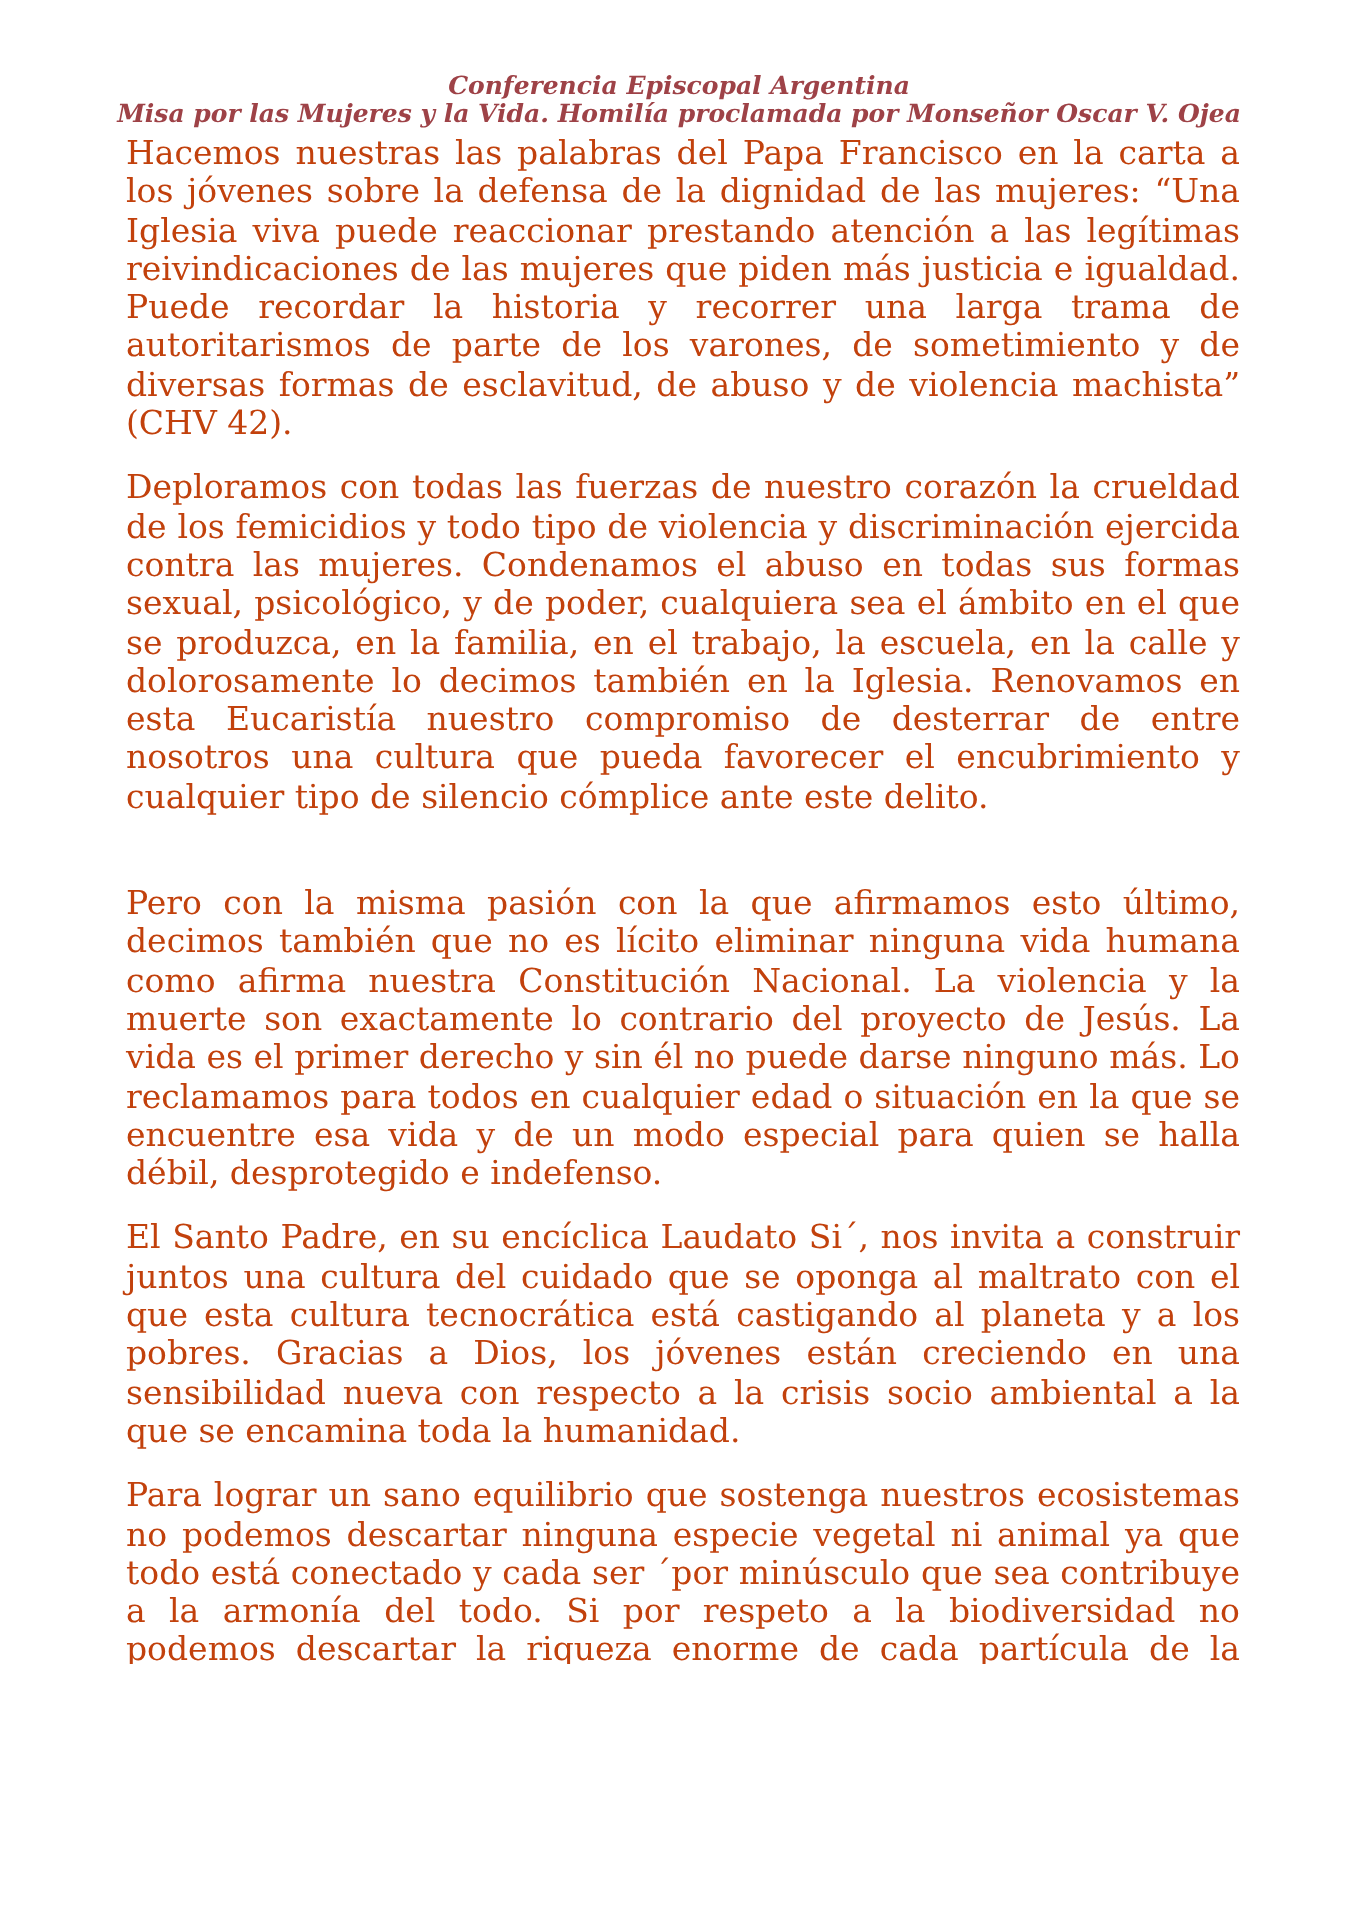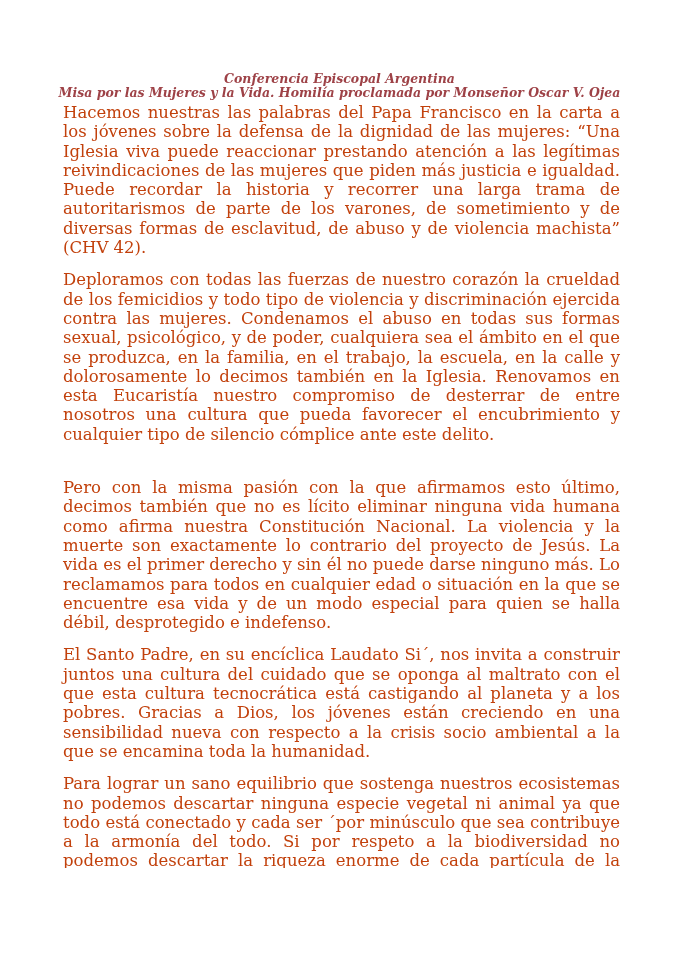--- a/index.html
+++ b/index.html
@@ -7,21 +7,20 @@
     padding: 0;
     background: #ffffff;
   }
   .page {
     position: relative;
     width: 679px;
     height: 832px;
     background: #ffffff;
     overflow: hidden;
     font-family: "DejaVu Serif", "Liberation Serif", serif;
-    margin-top: 36px;
   }
   .doc-header {
     padding-top: 36px;
     text-align: center;
     color: #9e4247;
     font-style: italic;
     font-weight: bold;
     font-size: 12.5px;
     line-height: 14px;
   }

